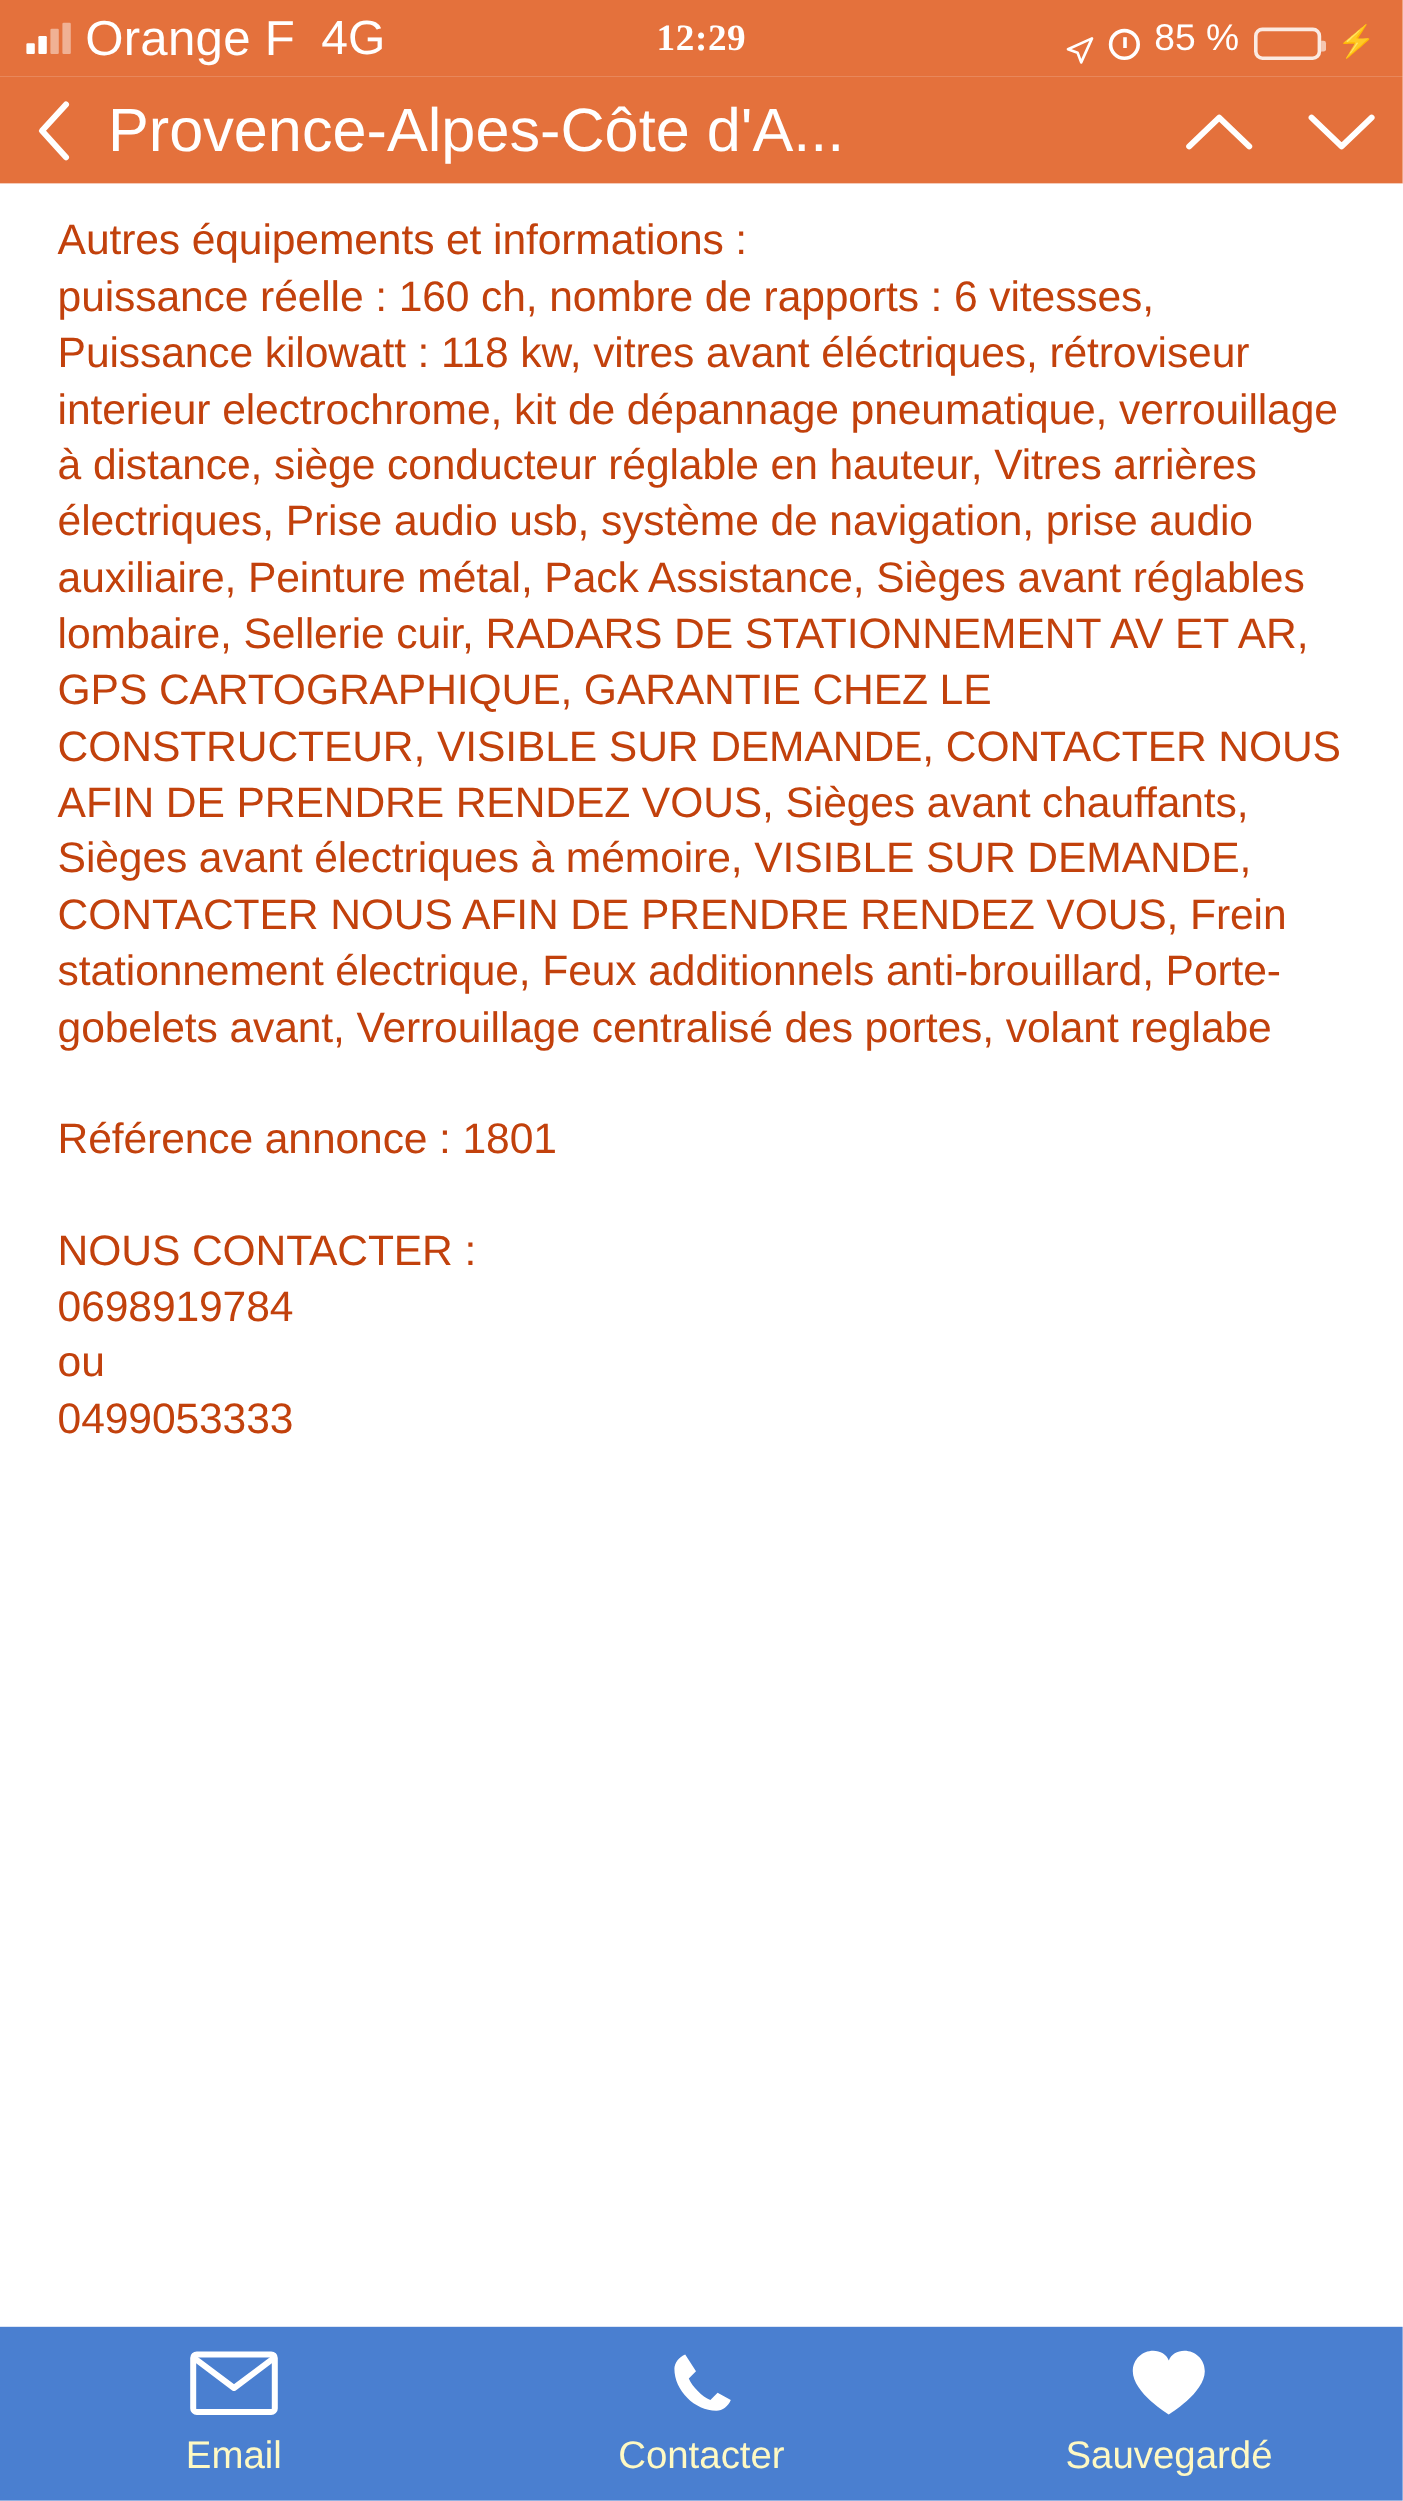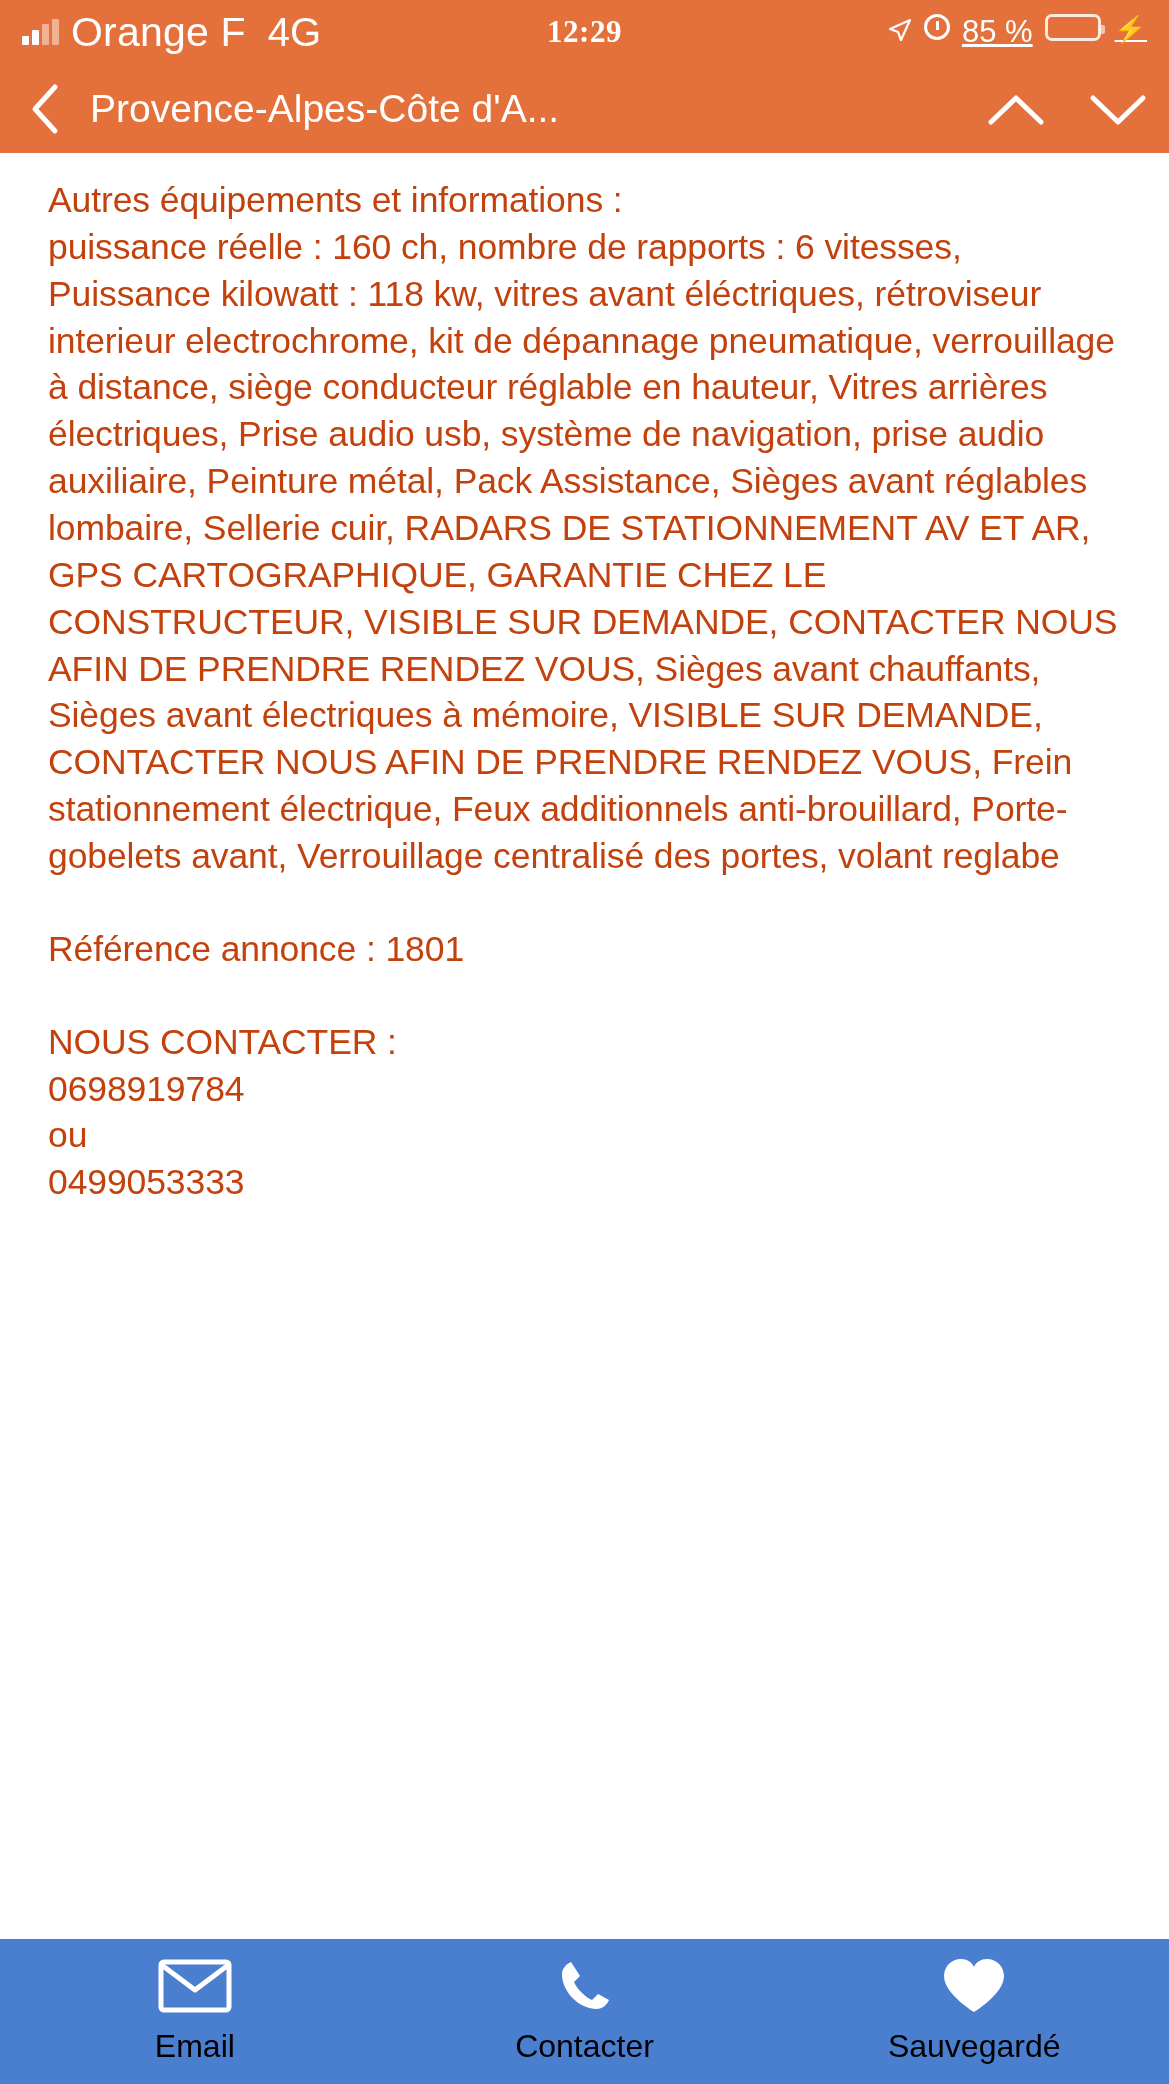--- a/index.html
+++ b/index.html
@@ -61,24 +61,23 @@
     text-align: center;
     font-size: 31px;
     font-weight: bold;
     letter-spacing: .5px;
     pointer-events: none;
     font-family: Liberation Serif, serif;
   }
   .status-right {
     margin-left: auto;
     display: flex;
-    align-items: flex-start;
+    align-items: flex-end;
     gap: 12px;
     font-size: 31px;
-    text-decoration: underline;
   }
   .loc-arrow {
     width: 24px; height: 24px;
     display: inline-block;
   }
   .alarm {
     width: 26px; height: 26px;
     border: 3px solid #fff;
     border-radius: 50%;
     position: relative;
@@ -128,21 +127,21 @@
   }
   .back-chevron {
     width: 46px;
     height: 46px;
     flex: 0 0 auto;
     display: flex;
     align-items: center;
     justify-content: center;
   }
   .nav-title {
-    font-size: 39px;
+    font-size: 51px;
     margin-left: 22px;
     white-space: nowrap;
     overflow: hidden;
     flex: 1 1 auto;
   }
   .nav-actions {
     display: flex;
     align-items: center;
     gap: 44px;
     margin-left: 10px;
@@ -182,21 +181,21 @@
     background: #4a7fd0;
     display: flex;
     align-items: center;
   }
   .tab {
     flex: 1 1 0;
     display: flex;
     flex-direction: column;
     align-items: center;
     justify-content: center;
-    color: #000000;
+    color: #fef9c3;
     gap: 14px;
   }
   .tab .label {
     font-size: 32px;
   }
   .tab .ic {
     height: 56px;
     display: flex;
     align-items: center;
     justify-content: center;

